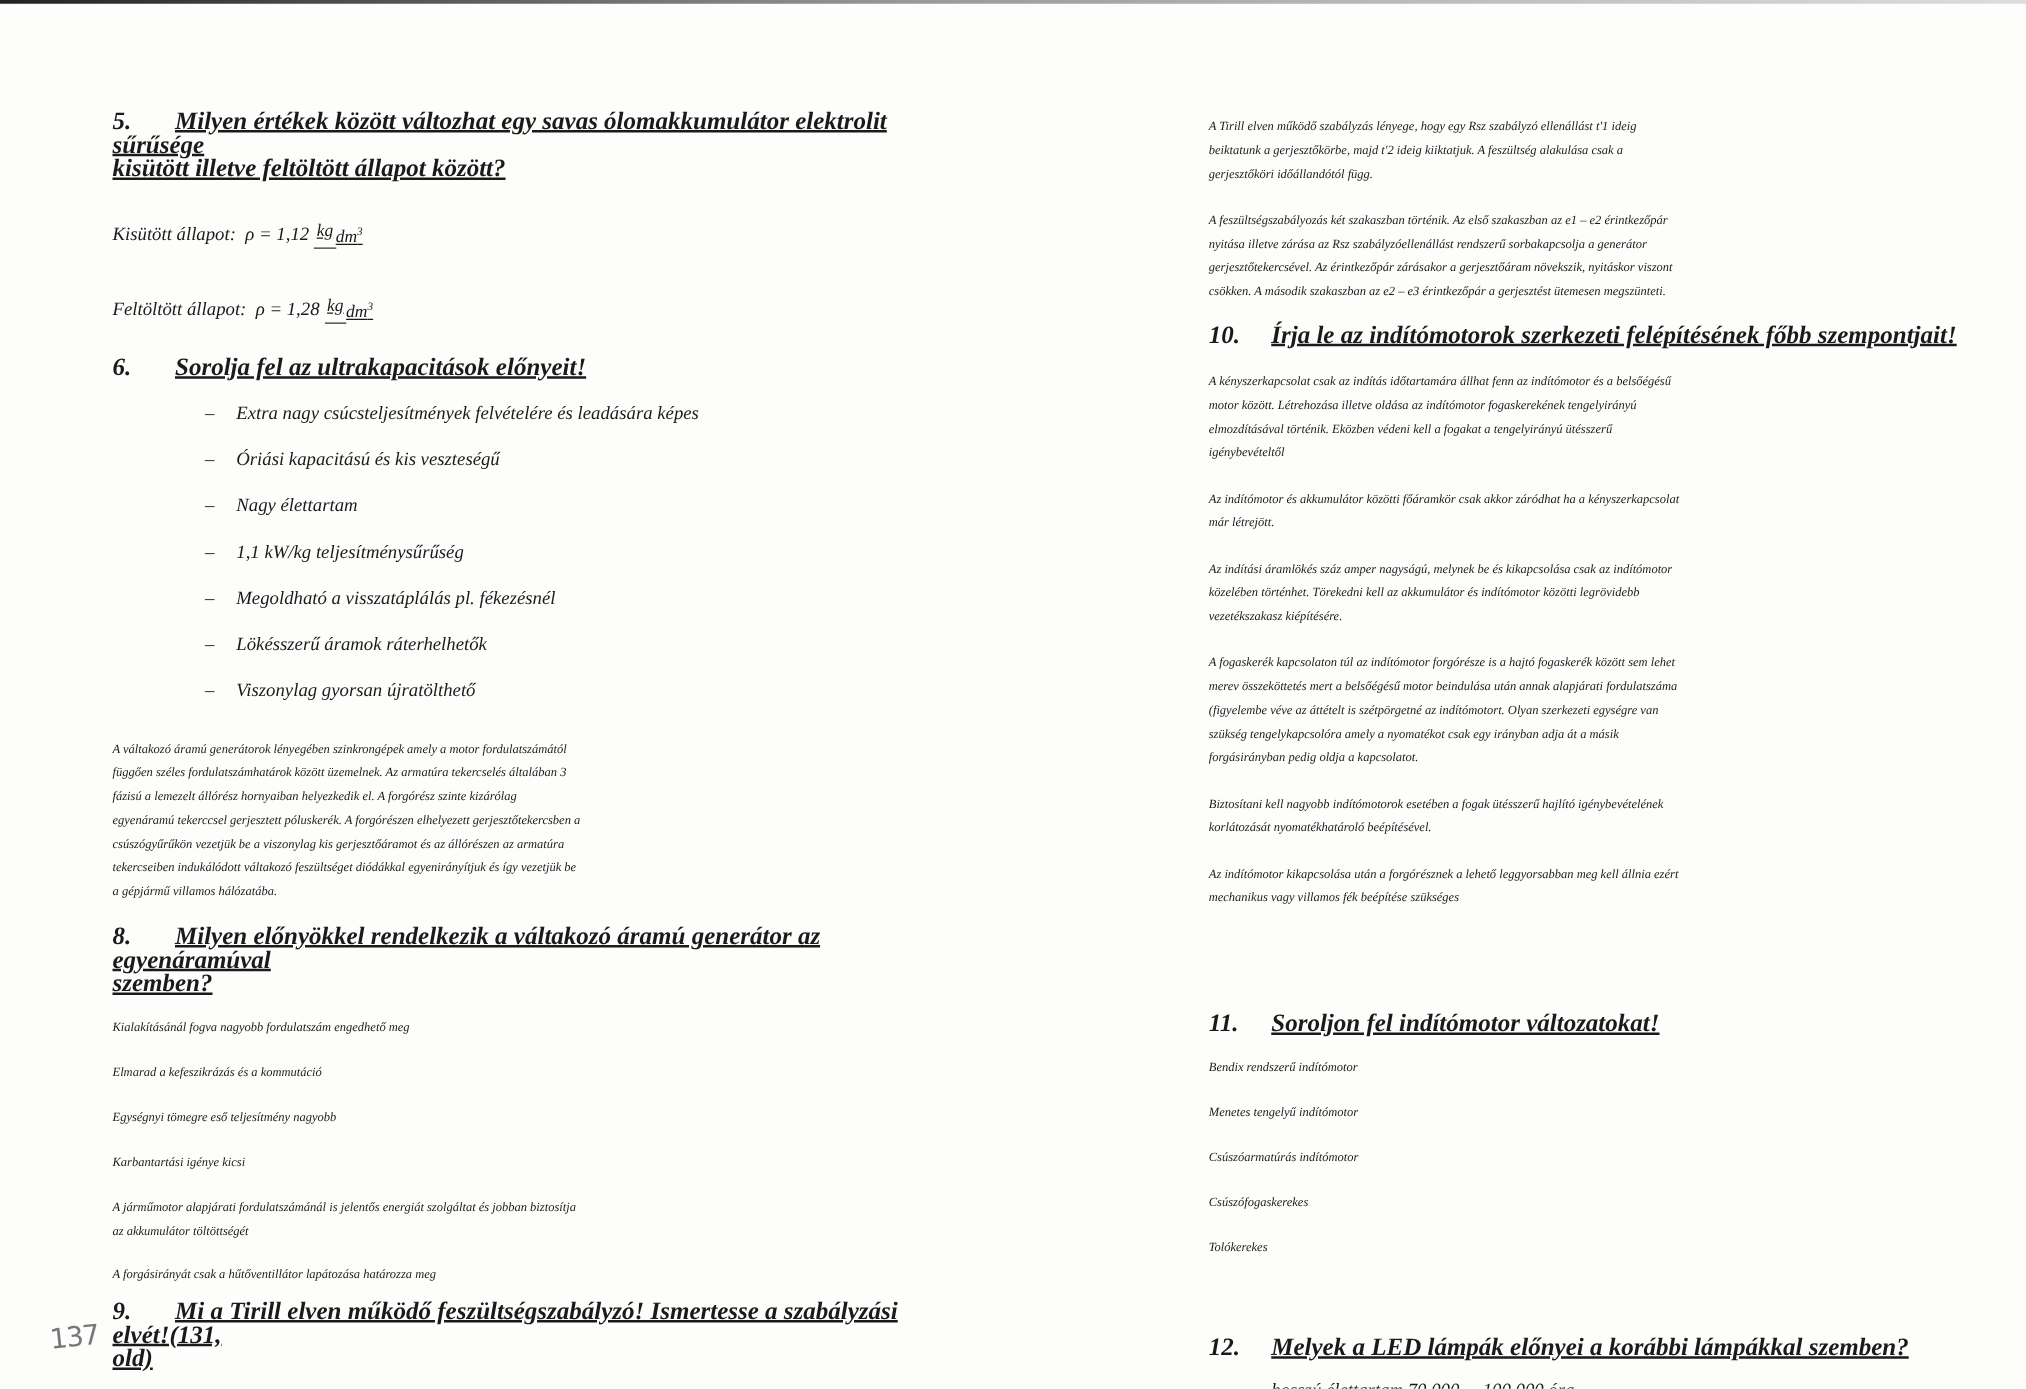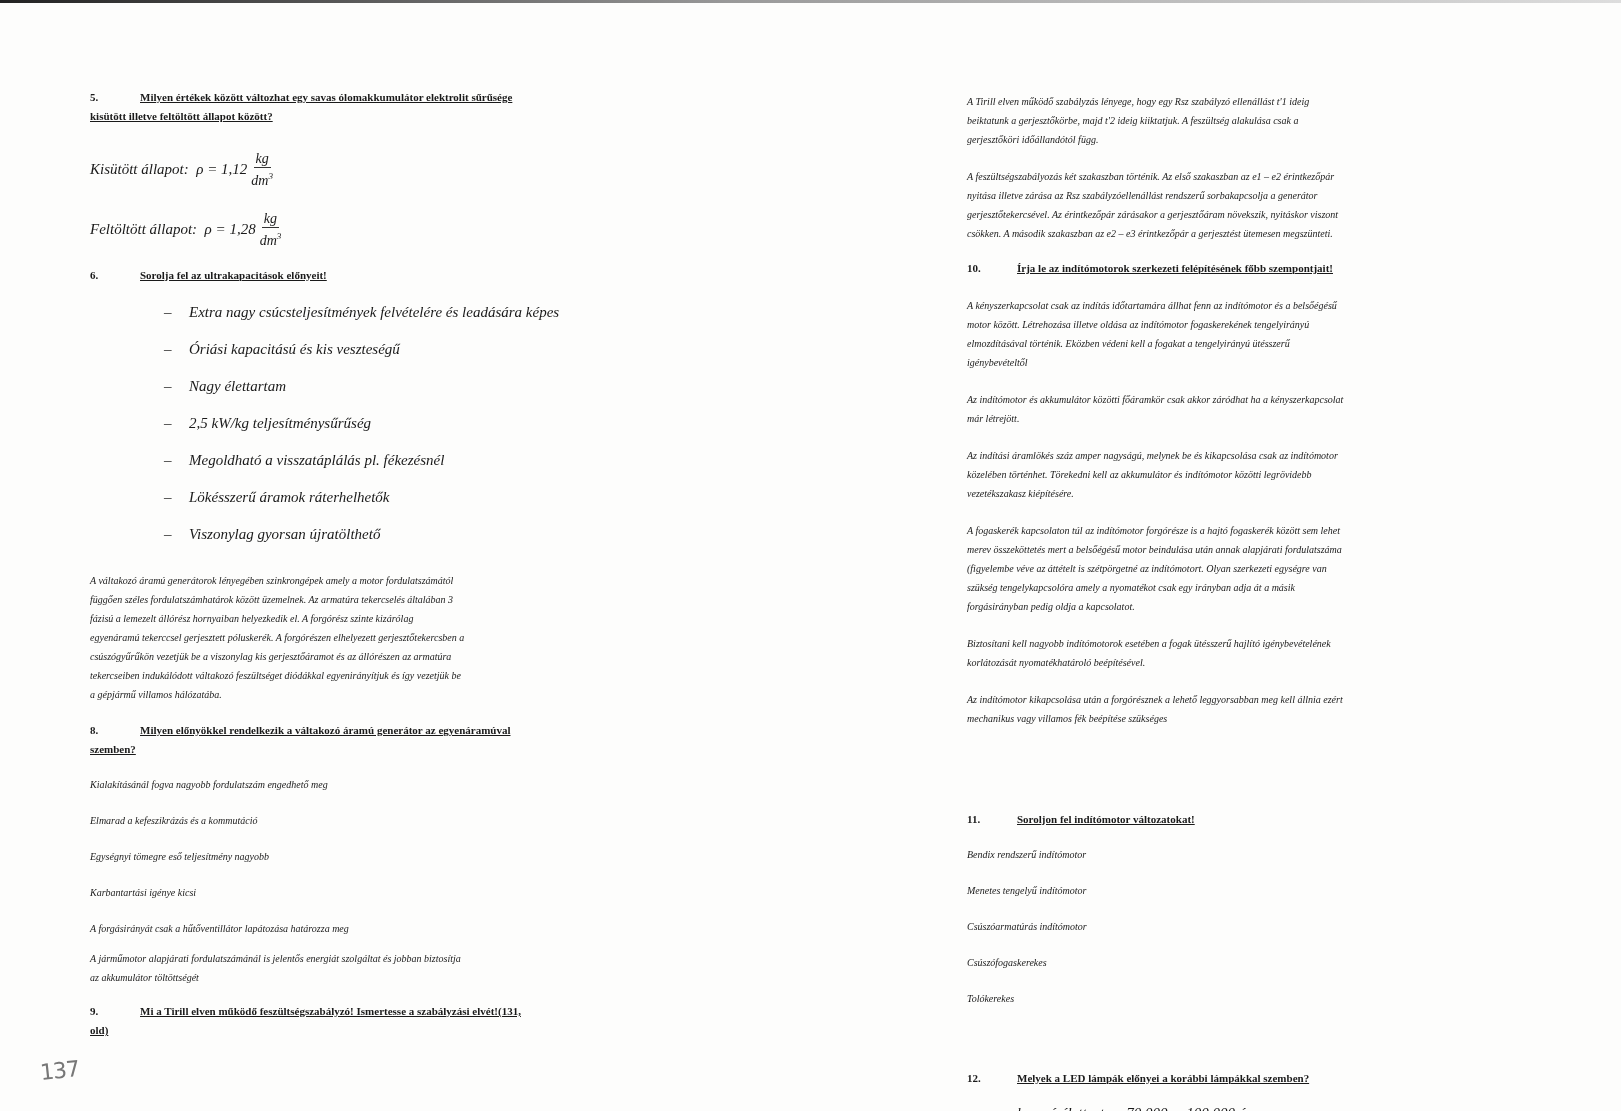--- a/index.html
+++ b/index.html
@@ -7,27 +7,27 @@
     width: 1621px; height: 1111px; position: relative; overflow: hidden;
     background: #fdfdfc;
     font-family: "Liberation Serif", "DejaVu Serif", serif;
     color: #1a1a1a;
   }
   .topbar { position: absolute; left: 0; top: 0; width: 1621px; height: 3px;
     background: linear-gradient(90deg, #222 0%, #555 20%, #999 45%, #bbb 70%, #ddd 100%); }
   .col { position: absolute; top: 88px; }
   .col.left { left: 90px; width: 640px; }
   .col.right { left: 967px; width: 640px; top: 92px; }
-  .q { font-size: 11px; font-weight: bold; line-height: 19px; margin: 0; }
+  .q { font-size: 20px; font-weight: bold; font-style: italic; line-height: 19px; margin: 0; }
   .q .num { display: inline-block; width: 50px; text-decoration: none; }
   .q .txt { text-decoration: underline; }
   .q .cont { text-decoration: underline; }
   .p { font-size: 10px; font-style: italic; line-height: 19px; margin: 0; }
   .formula { font-size: 15px; font-style: italic; display: flex; align-items: center; height: 50px; }
-  .frac { display: inline-flex; flex-direction: column; align-items: center; margin-left: 4px; font-size: 14px; }
+  .frac { display: inline-flex; flex-direction: row; margin-left: 4px; font-size: 14px; text-decoration: underline; }
   .frac .n { border-bottom: 1px solid #333; padding: 0 2px; line-height: 17px; }
   .frac .d { line-height: 17px; }
   .frac sup { font-size: 9px; }
   .bullets { margin: 0; padding: 0; list-style: none; }
   .bullets li { font-size: 15px; font-style: italic; line-height: 19px; height: 37px; display: flex; }
   .bullets .dash { display: inline-block; width: 25px; margin-left: 74px; }
   .led .dash { margin-left: 25px; }
   .handnote { position: absolute; left: 40px; top: 1058px; font-family: "DejaVu Sans", sans-serif; font-size: 22px; color: #777; transform: rotate(-6deg); letter-spacing: -1px; }
 </style>
 </head>
@@ -73,21 +73,21 @@
       <li>
           <span class="dash">–</span>
           <span>Óriási kapacitású és kis veszteségű</span>
         </li>
       <li>
           <span class="dash">–</span>
           <span>Nagy élettartam</span>
         </li>
       <li>
           <span class="dash">–</span>
-          <span>2,5 kW/kg teljesítménysűrűség</span>
+          <span>1,1 kW/kg teljesítménysűrűség</span>
         </li>
       <li>
           <span class="dash">–</span>
           <span>Megoldható a visszatáplálás pl. fékezésnél</span>
         </li>
       <li>
           <span class="dash">–</span>
           <span>Lökésszerű áramok ráterhelhetők</span>
         </li>
       <li style="height:28px">
@@ -113,22 +113,22 @@
   <section style="margin-top:17px">
     <p class="q">
       <span class="num">8.</span><span class="txt">Milyen előnyökkel rendelkezik a váltakozó áramú generátor az egyenáramúval</span><br>
       <span class="cont">szemben?</span>
     </p>
     <div style="height:16px"></div>
     <p class="p" style="height:36px"><span>Kialakításánál fogva nagyobb fordulatszám engedhető meg</span></p>
     <p class="p" style="height:36px"><span>Elmarad a kefeszikrázás és a kommutáció</span></p>
     <p class="p" style="height:36px"><span>Egységnyi tömegre eső teljesítmény nagyobb</span></p>
     <p class="p" style="height:36px"><span>Karbantartási igénye kicsi</span></p>
+    <p class="p" style="height:53px"><span>A járműmotor alapjárati fordulatszámánál is jelentős energiát szolgáltat és jobban biztosítja</span><br><span>az akkumulátor töltöttségét</span></p>
     <p class="p" style="height:30px"><span>A forgásirányát csak a hűtőventillátor lapátozása határozza meg</span></p>
-    <p class="p" style="height:53px"><span>A járműmotor alapjárati fordulatszámánál is jelentős energiát szolgáltat és jobban biztosítja</span><br><span>az akkumulátor töltöttségét</span></p>
   </section>
 
   <section>
     <p class="q">
       <span class="num">9.</span><span class="txt">Mi a Tirill elven működő feszültségszabályzó! Ismertesse a szabályzási elvét!(131,</span><br>
       <span class="cont">old)</span>
     </p>
   </section>
 </div>
 

